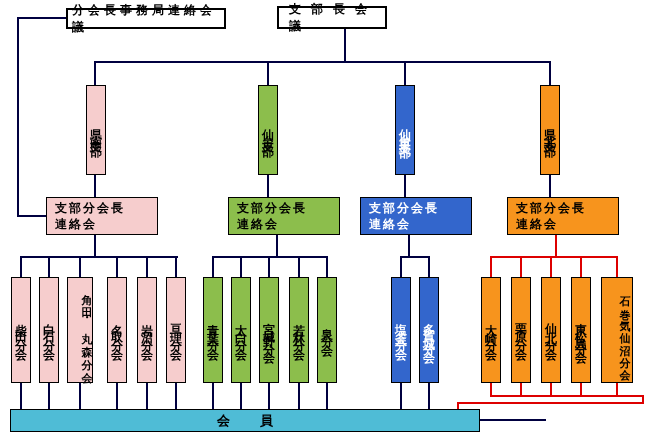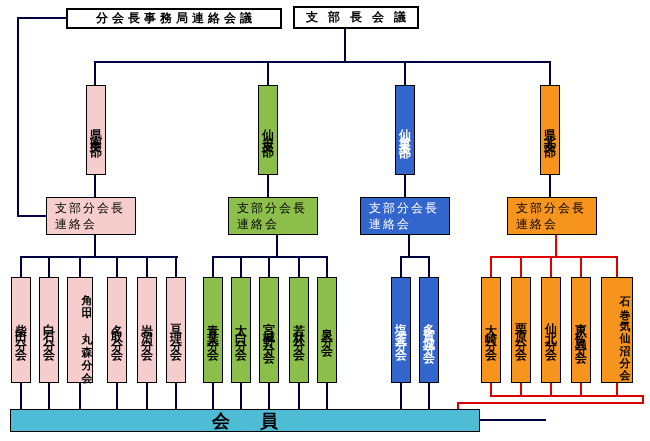--- a/index.html
+++ b/index.html
@@ -24,30 +24,30 @@
         writing-mode:vertical-rl;text-orientation:upright;text-align:center;
         font-weight:bold;font-size:12px;color:#000;}
   .branch{width:20px;height:90px;letter-spacing:5px;line-height:18px;top:85px;}
   .division{width:20px;height:106px;letter-spacing:8px;line-height:18px;top:277px;}
   .division.five{letter-spacing:7px;}
   .division.wide26{width:26px;letter-spacing:13px;line-height:12px;font-size:11px;}
   .division.wide32{width:32px;letter-spacing:12px;line-height:15px;font-size:11px;}
 
   
   .council{position:absolute;box-sizing:border-box;border:1px solid #000;
-           width:90px;height:38px;top:197px;padding:2px 0 0 8px;
-           font-weight:normal;font-size:12px;letter-spacing:2px;line-height:16px;color:#000;}
+           width:112px;height:38px;top:197px;padding:2px 0 0 8px;
+           font-weight:bold;font-size:12px;letter-spacing:2px;line-height:16px;color:#000;}
 
   .pink-bg{background:#f6cdcd;}
   .green-bg{background:#8cbe4c;}
   .blue-bg{background:#3366cc;color:#fff;}
   .orange-bg{background:#f7941d;}
   .cyan-bg{background:#4fbcd6;}
 
-  .memberbox{font-size:18px;letter-spacing:30px;padding-left:30px;}
+  .memberbox{font-size:13px;letter-spacing:30px;padding-left:30px;}
   .suppbox{font-size:13px;letter-spacing:8px;padding-left:8px;}
 </style>
 </head>
 <body>
 
 <div id="stage">
 
   <div class="ln" style="left:344px;top:29px;width:2px;height:33px;"></div>
   <div class="ln" style="left:94px;top:61px;width:457px;height:2px;"></div>
   <div class="ln" style="left:94px;top:61px;width:2px;height:24px;"></div>
@@ -111,22 +111,22 @@
   <div class="ln red" style="left:550px;top:383px;width:2px;height:14px;"></div>
   <div class="ln red" style="left:580px;top:383px;width:2px;height:14px;"></div>
   <div class="ln red" style="left:616px;top:383px;width:2px;height:14px;"></div>
   <div class="ln red" style="left:490px;top:395px;width:154px;height:2px;"></div>
   <div class="ln red" style="left:642px;top:395px;width:2px;height:9px;"></div>
   <div class="ln red" style="left:457px;top:402px;width:187px;height:2px;"></div>
   <div class="ln red" style="left:457px;top:402px;width:2px;height:8px;"></div>
 
   <div class="ln" style="left:479px;top:419px;width:67px;height:2px;"></div>
 
-  <div class="box topbox a" style="left:66px;top:8px;width:216px;height:21px;">分会長事務局連絡会議</div>
-  <div class="box topbox b" style="left:293px;top:6px;width:126px;height:23px;">支部長会議</div>
+  <div class="box topbox a" style="left:66px;top:8px;width:160px;height:21px;">分会長事務局連絡会議</div>
+  <div class="box topbox b" style="left:277px;top:6px;width:110px;height:23px;">支部長会議</div>
 
   <div class="vbox branch pink-bg" style="left:86px;">県南支部</div>
   <div class="vbox branch green-bg" style="left:258px;">仙台支部</div>
   <div class="vbox branch blue-bg" style="left:395px;letter-spacing:4px;">仙台東支部</div>
   <div class="vbox branch orange-bg" style="left:540px;">県北支部</div>
 
   <div class="council pink-bg" style="left:46px;">
     <div>支部分会長</div>
     <div>連絡会</div>
   </div>

